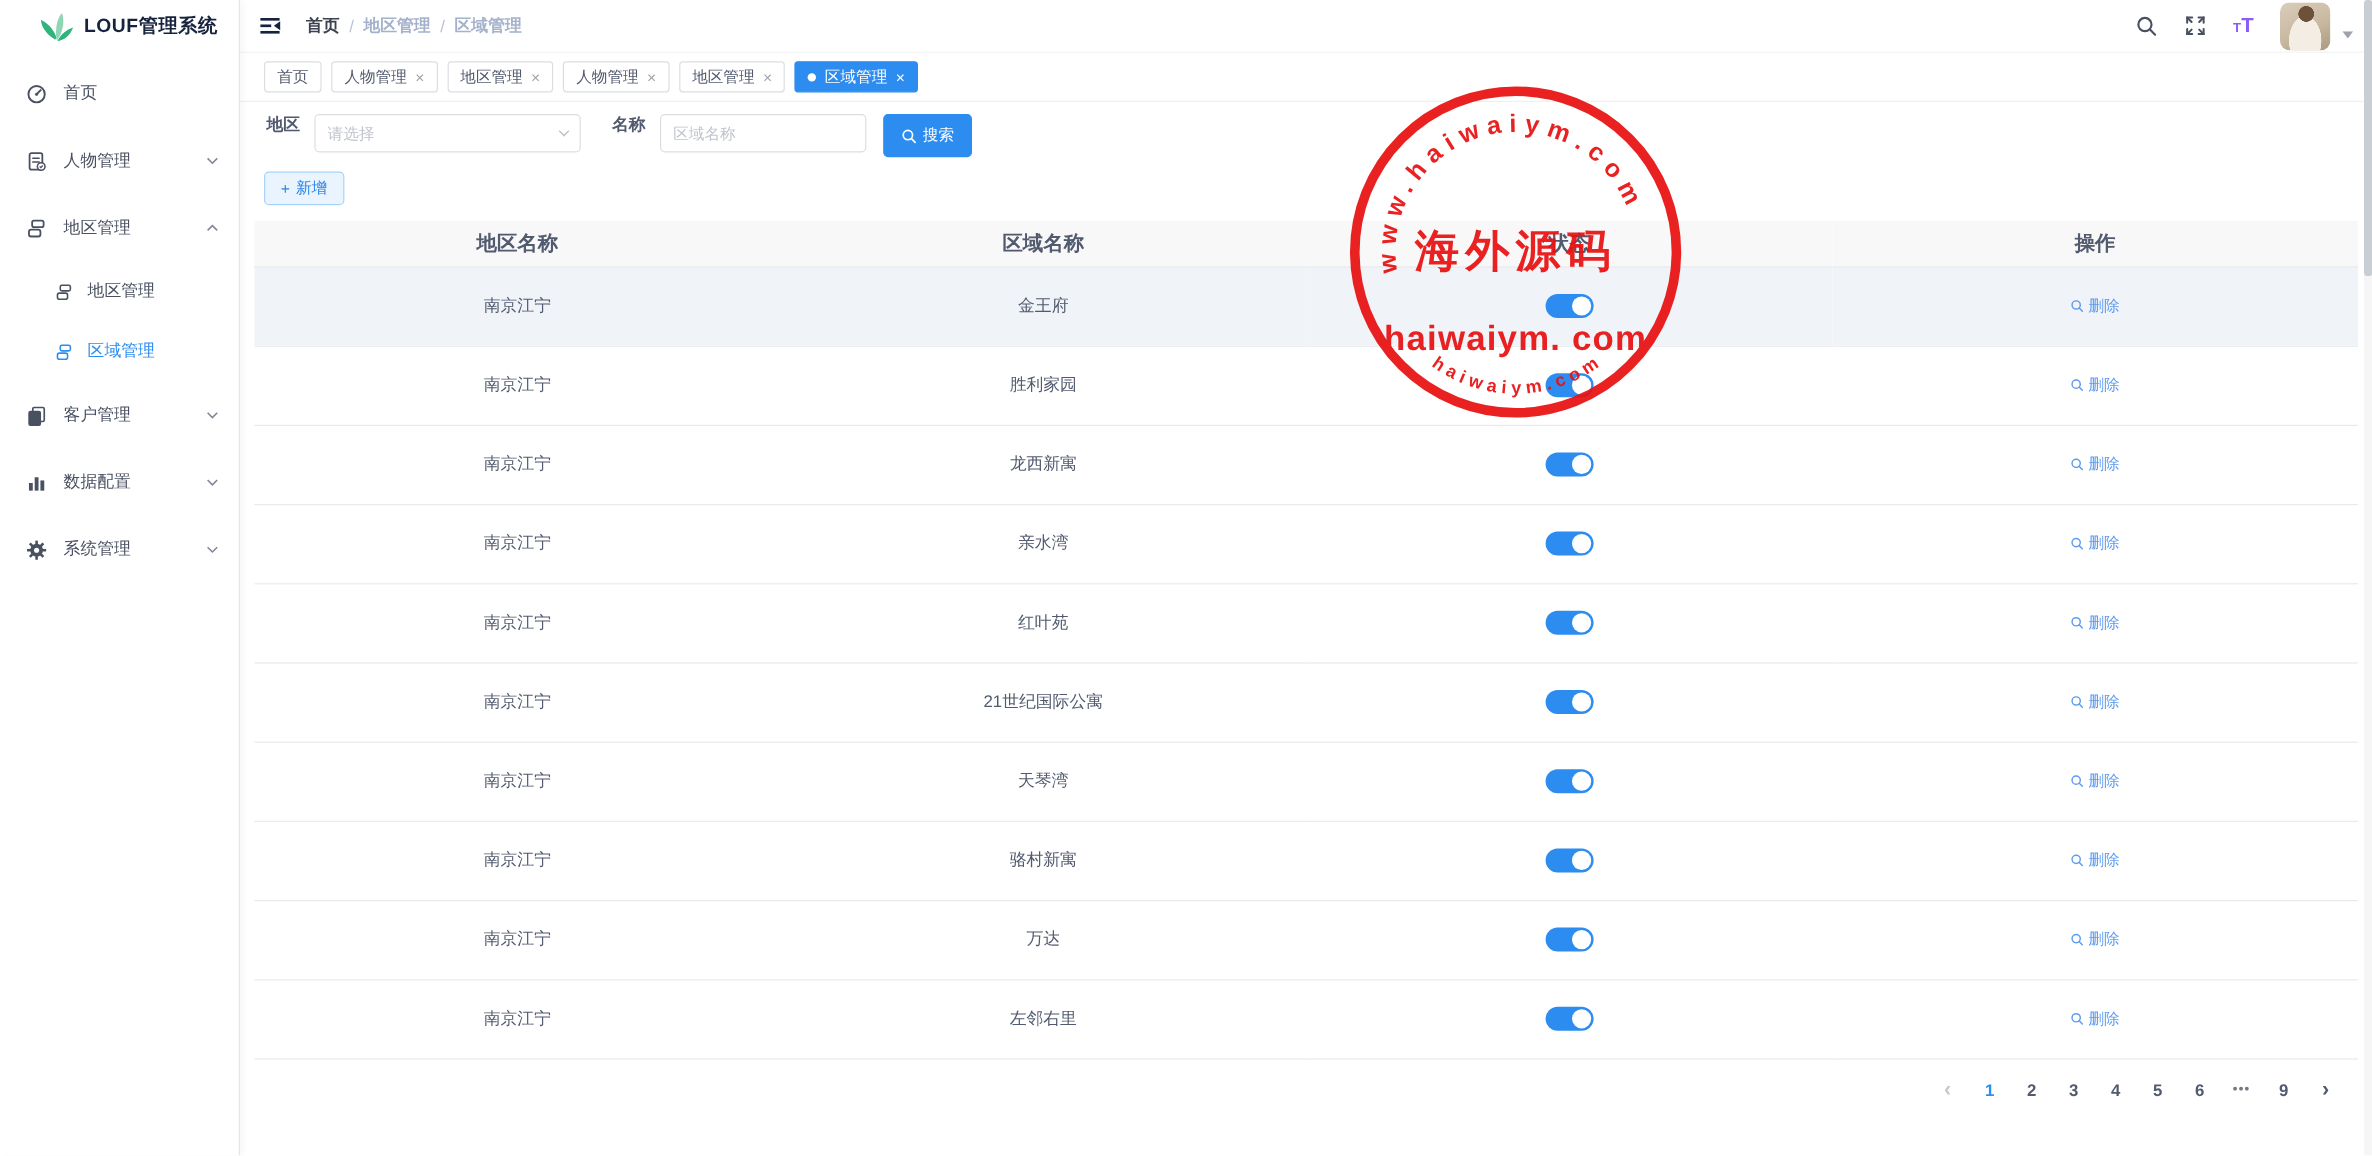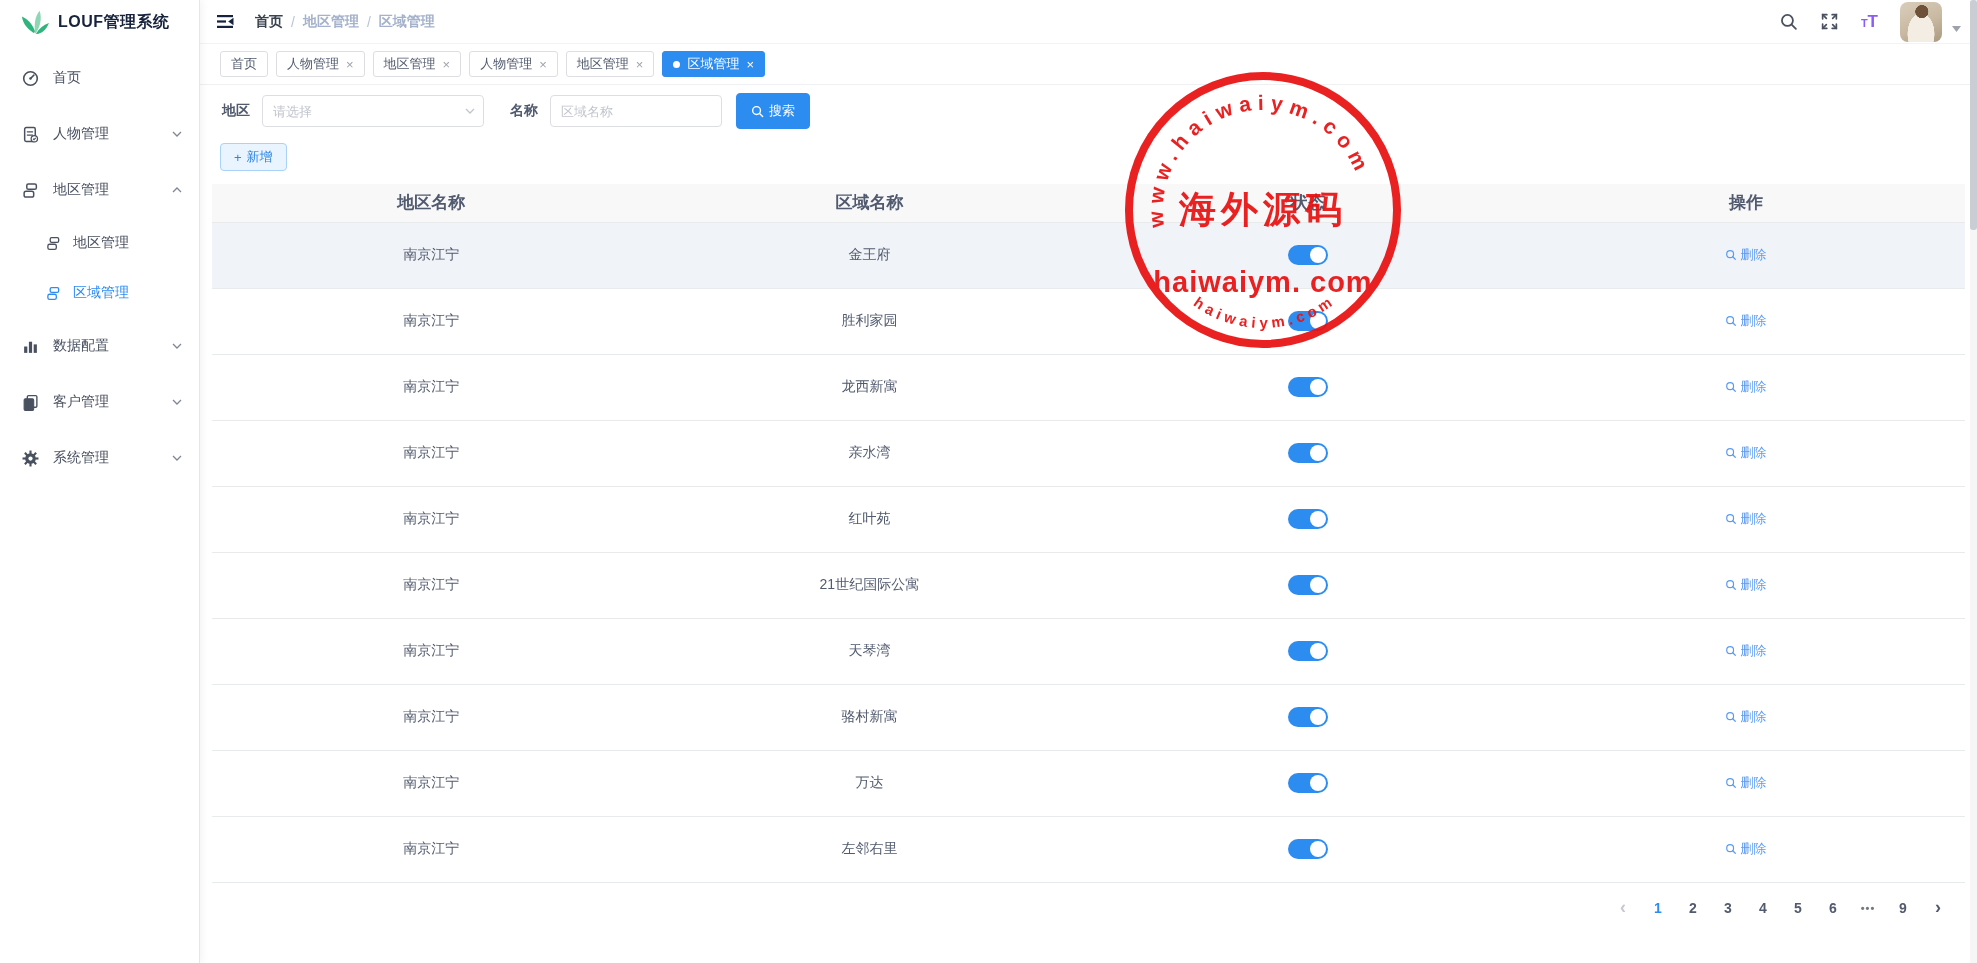--- a/index.html
+++ b/index.html
@@ -3,21 +3,21 @@
 <meta charset="utf-8">
 <style>
   * { margin:0; padding:0; box-sizing:border-box; }
   html,body { width:1977px; height:963px; overflow:hidden; background:#fff;
     font-family:"Liberation Sans","DejaVu Sans",sans-serif; }
   #screen { position:relative; width:1977px; height:963px; background:#fff; }
 
   
   .sidebar { position:absolute; left:0; top:0; width:200px; height:963px; background:#fff;
     border-right:1px solid #e3e6ea; box-shadow:2px 0 8px rgba(0,0,0,.05); z-index:20; }
-  .logo { height:44px; display:flex; align-items:center; padding-left:20px; gap:8px; }
+  .logo { height:44px; display:flex; align-items:center; padding-left:32px; gap:8px; }
   .logo-title { font-size:16px; font-weight:700; color:#17233d; letter-spacing:.5px; }
   .menu { padding-top:6px; }
   .menu-item { height:56px; display:flex; align-items:center; padding:0 16px 0 22px;
     color:#495060; font-size:14px; cursor:pointer; }
   .menu-item .mi-label { margin-left:14px; flex:1; }
   .submenu-item { height:50px; display:flex; align-items:center; padding-left:46px;
     color:#495060; font-size:14px; cursor:pointer; }
   .submenu-item .mi-label { margin-left:12px; }
   .submenu-item.active { color:#2d8cf0; }
   .submenu-item.active svg * { stroke:#2d8cf0; }
@@ -49,21 +49,21 @@
     border-bottom:1px solid #eef0f3; }
   .tag-tab { height:26px; display:flex; align-items:center; gap:7px; padding:0 10px;
     background:#fff; border:1px solid #dcdee2; border-radius:3px; font-size:13px;
     color:#515a6e; cursor:pointer; white-space:nowrap; }
   .tag-tab .tab-close { color:#9ea2aa; font-size:13px; cursor:pointer; }
   .tag-tab.active { background:#2d8cf0; border-color:#2d8cf0; color:#fff; }
   .tag-tab.active .tab-close { color:#fff; }
   .tab-dot { width:7px; height:7px; border-radius:50%; background:#fff; }
 
   
-  .filters { display:flex; align-items:center; margin:10px 0 0 22px; height:32px; }
+  .filters { display:flex; align-items:flex-start; margin:10px 0 0 22px; height:32px; }
   .f-label { font-size:14px; font-weight:700; color:#515a6e; margin-right:12px; }
   .f-select { position:relative; width:222px; height:32px; margin-right:26px; }
   .f-select input, .f-input input { width:100%; height:32px; border:1px solid #dcdee2;
     border-radius:4px; padding:0 28px 0 10px; font-size:13px; color:#515a6e; outline:none;
     font-family:inherit; }
   .f-input { width:172px; height:32px; margin-right:14px; }
   .f-input input { padding:0 10px; }
   input::placeholder { color:#c0c4cc; }
   .sel-chev { position:absolute; right:8px; top:10px; }
   .btn-search { height:32px; padding:17px 14px; background:#2d8cf0; border:1px solid #2d8cf0;
@@ -192,41 +192,41 @@
               <rect x="4.5" y="1.8" width="9" height="5" rx="1.5" fill="none" stroke="#2d8cf0" stroke-width="1.4"></rect>
               <rect x="2" y="8.8" width="9" height="5.4" rx="1.8" fill="none" stroke="#2d8cf0" stroke-width="1.4"></rect>
             </svg>
         </span>
         <span class="mi-label">区域管理</span>
       </div>
 
       <div class="menu-item">
         <span class="mi-icon">
           <svg width="17" height="17" viewBox="0 0 16 16">
+              <rect x="5" y="1.5" width="9" height="11" rx="1.2" fill="none" stroke="#495060" stroke-width="1.3"></rect>
+              <rect x="2" y="4.5" width="9" height="11" rx="1.2" fill="#495060" stroke="#495060" stroke-width="1"></rect>
+            </svg>
+        </span>
+        <span class="mi-label">客户管理</span>
+        <span class="chev">
+          <svg width="12" height="12" viewBox="0 0 12 12">
+              <polyline points="2,4 6,8 10,4" fill="none" stroke="#808695" stroke-width="1.3"></polyline>
+            </svg>
+        </span>
+      </div>
+
+      <div class="menu-item">
+        <span class="mi-icon">
+          <svg width="17" height="17" viewBox="0 0 16 16">
               <rect x="2" y="8" width="3" height="6" fill="#495060"></rect>
               <rect x="6.5" y="3.5" width="3" height="10.5" fill="#495060"></rect>
               <rect x="11" y="6" width="3" height="8" fill="#495060"></rect>
             </svg>
         </span>
         <span class="mi-label">数据配置</span>
-        <span class="chev">
-          <svg width="12" height="12" viewBox="0 0 12 12">
-              <polyline points="2,4 6,8 10,4" fill="none" stroke="#808695" stroke-width="1.3"></polyline>
-            </svg>
-        </span>
-      </div>
-
-      <div class="menu-item">
-        <span class="mi-icon">
-          <svg width="17" height="17" viewBox="0 0 16 16">
-              <rect x="5" y="1.5" width="9" height="11" rx="1.2" fill="none" stroke="#495060" stroke-width="1.3"></rect>
-              <rect x="2" y="4.5" width="9" height="11" rx="1.2" fill="#495060" stroke="#495060" stroke-width="1"></rect>
-            </svg>
-        </span>
-        <span class="mi-label">客户管理</span>
         <span class="chev">
           <svg width="12" height="12" viewBox="0 0 12 12">
               <polyline points="2,4 6,8 10,4" fill="none" stroke="#808695" stroke-width="1.3"></polyline>
             </svg>
         </span>
       </div>
 
       <div class="menu-item">
         <span class="mi-icon">
           <svg width="17" height="17" viewBox="0 0 16 16">

